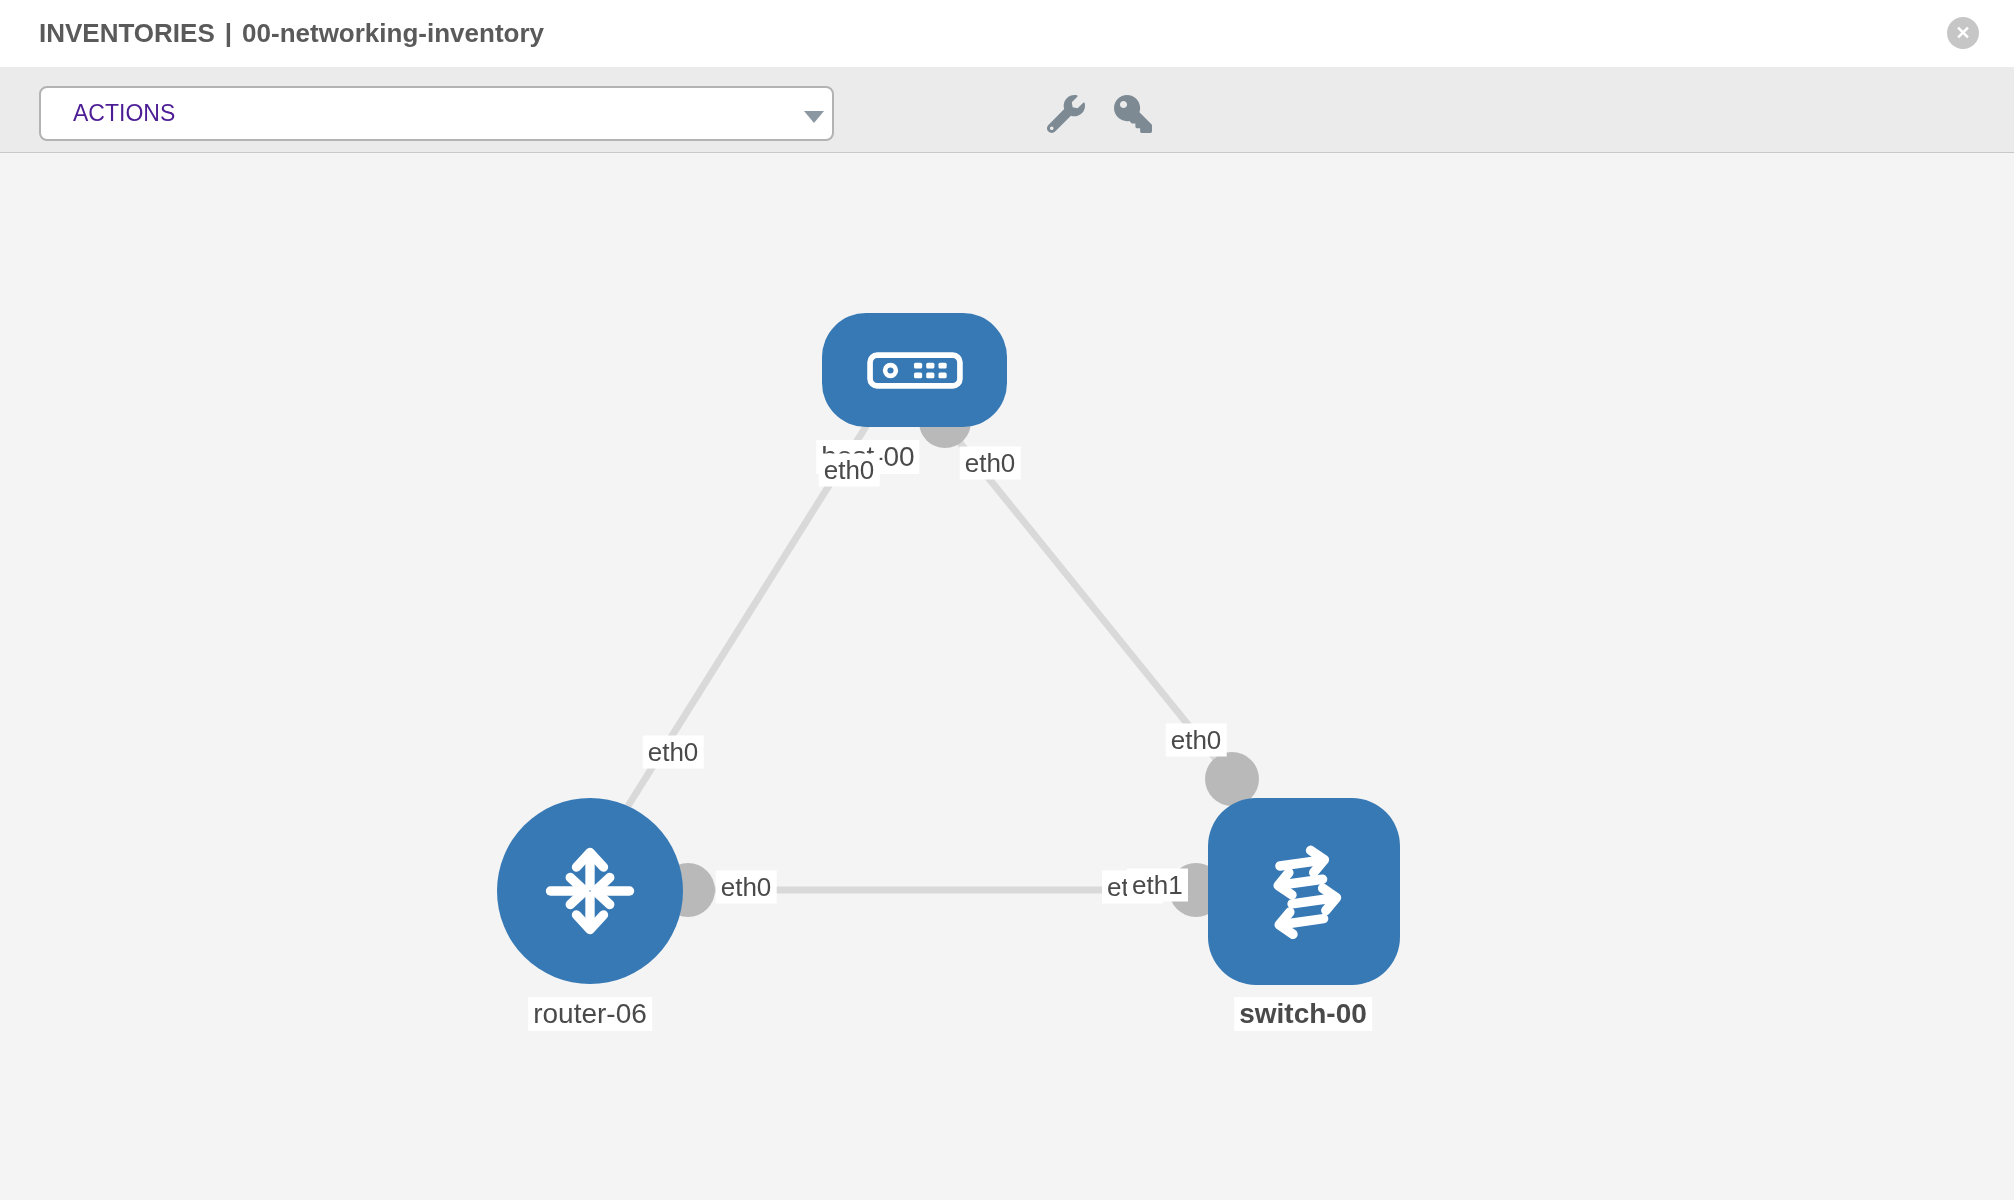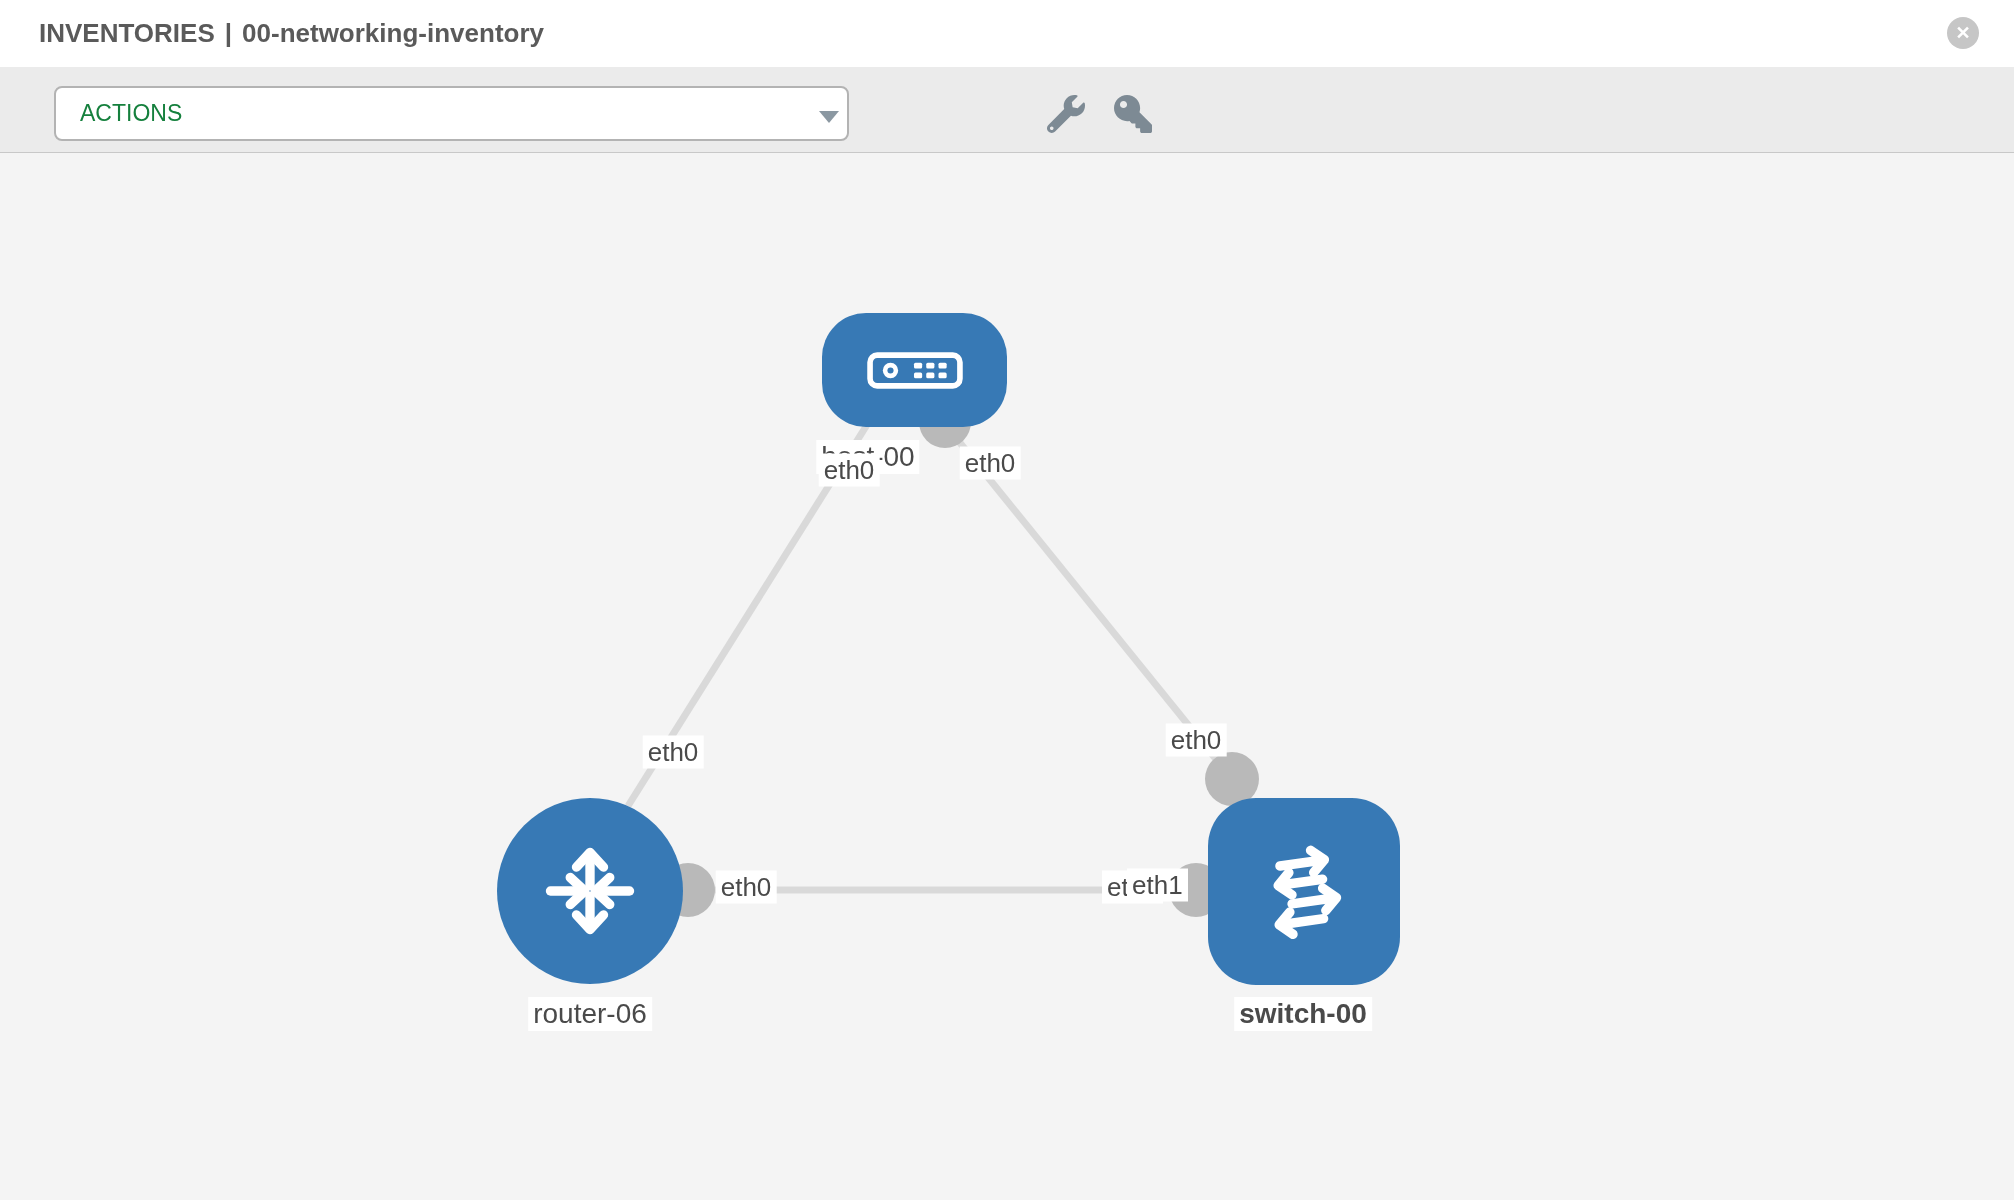--- a/index.html
+++ b/index.html
@@ -14,21 +14,21 @@
            font-size:26px; font-weight:bold; color:#5a5a5a; white-space:nowrap; }
   .title .sep { margin:0 10px; }
   .close-btn { position:absolute; left:1947px; top:17px; width:32px; height:32px;
                border-radius:50%; background:#c6c6c6; color:#fff; font-size:18px; font-weight:bold;
                display:flex; align-items:center; justify-content:center; cursor:pointer; }
   
   .toolbar { position:absolute; left:0; top:67px; width:2014px; height:86px;
              background:#ebebeb; border-bottom:1px solid #c8c8c8; }
   .dd-box { position:absolute; top:19px; height:55px; background:#fff;
             border:2px solid #b3b3b3; border-radius:8px;
-            font-size:23px; color:#15803d; line-height:51px; padding-left:24px; cursor:pointer;margin-left:15px; }
+            font-size:23px; color:#4c1d95; line-height:51px; padding-left:32px; cursor:pointer; }
   .dd-actions { left:39px;  width:795px; }
   .dd-search  { left:1182px; width:796px; }
   .caret { position:absolute; top:23px; width:0; height:0;
            border-left:10px solid transparent; border-right:10px solid transparent;
            border-top:12px solid #8b98a2; }
   .tool-icon { position:absolute; top:28px; width:38px; height:38px; cursor:pointer; }
   .tool-wrench { left:1047px; }
   .tool-key    { left:1114px; }
   
   .canvas { position:absolute; left:0; top:153px; width:2014px; height:1047px; background:#f4f4f4; }

